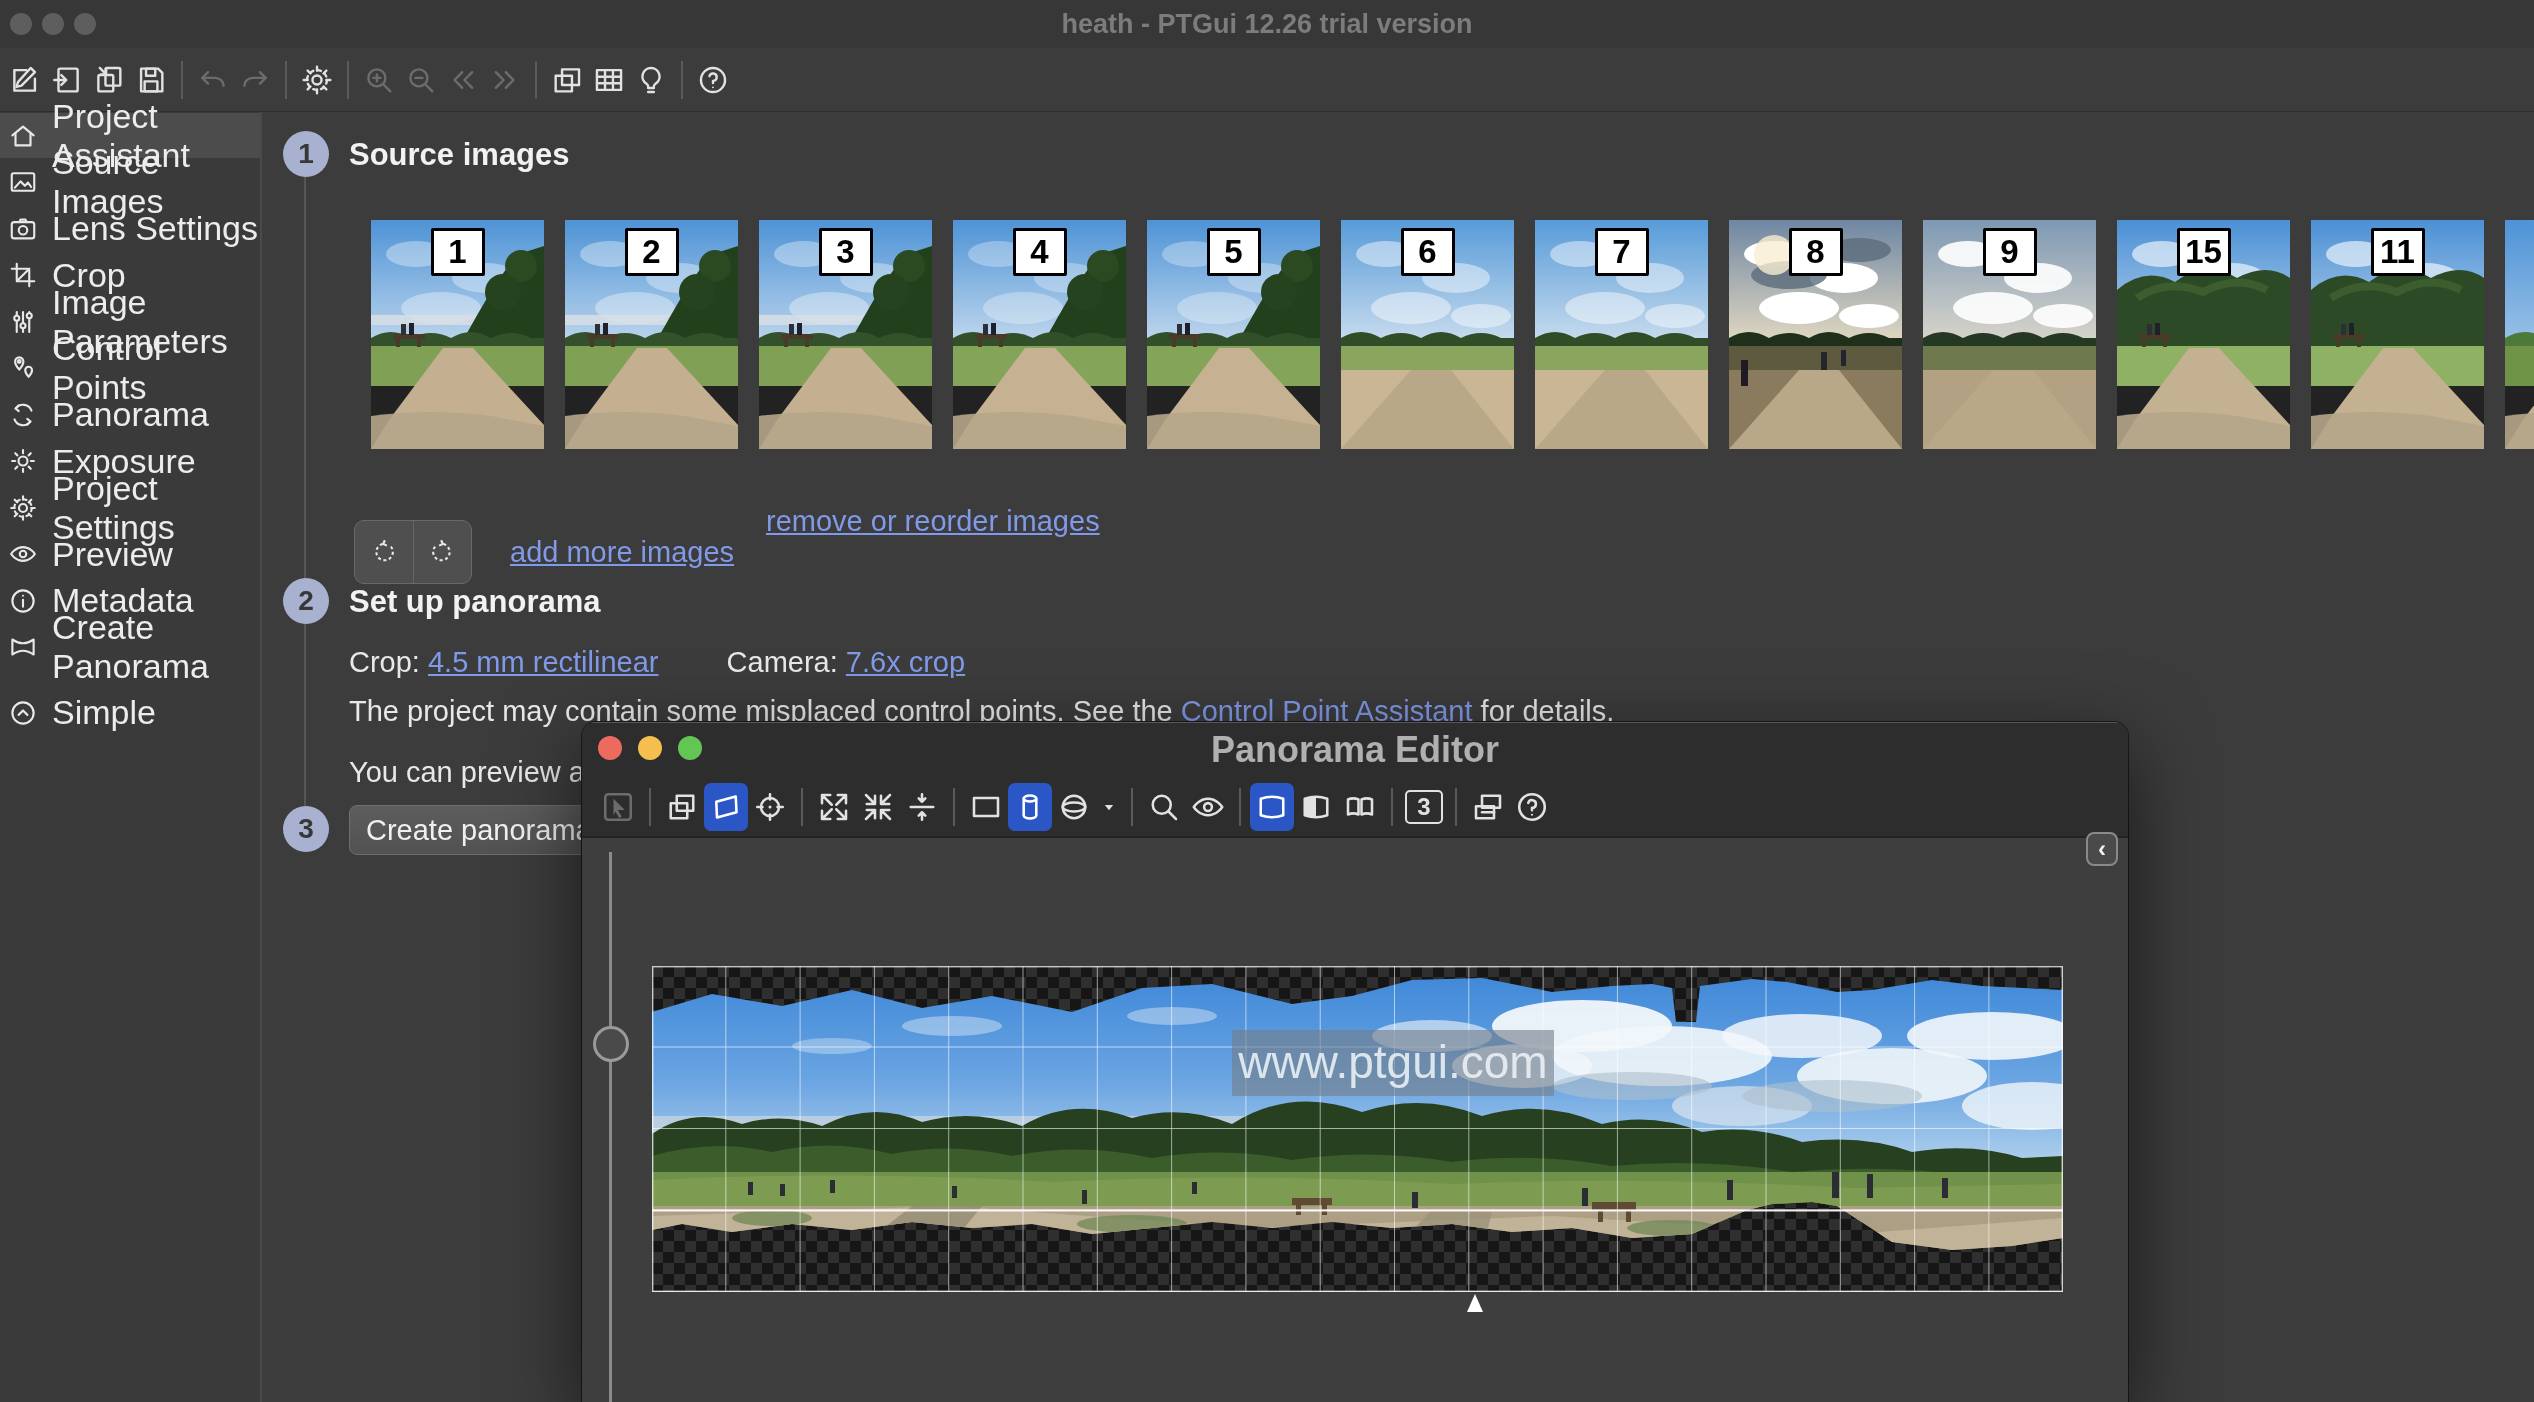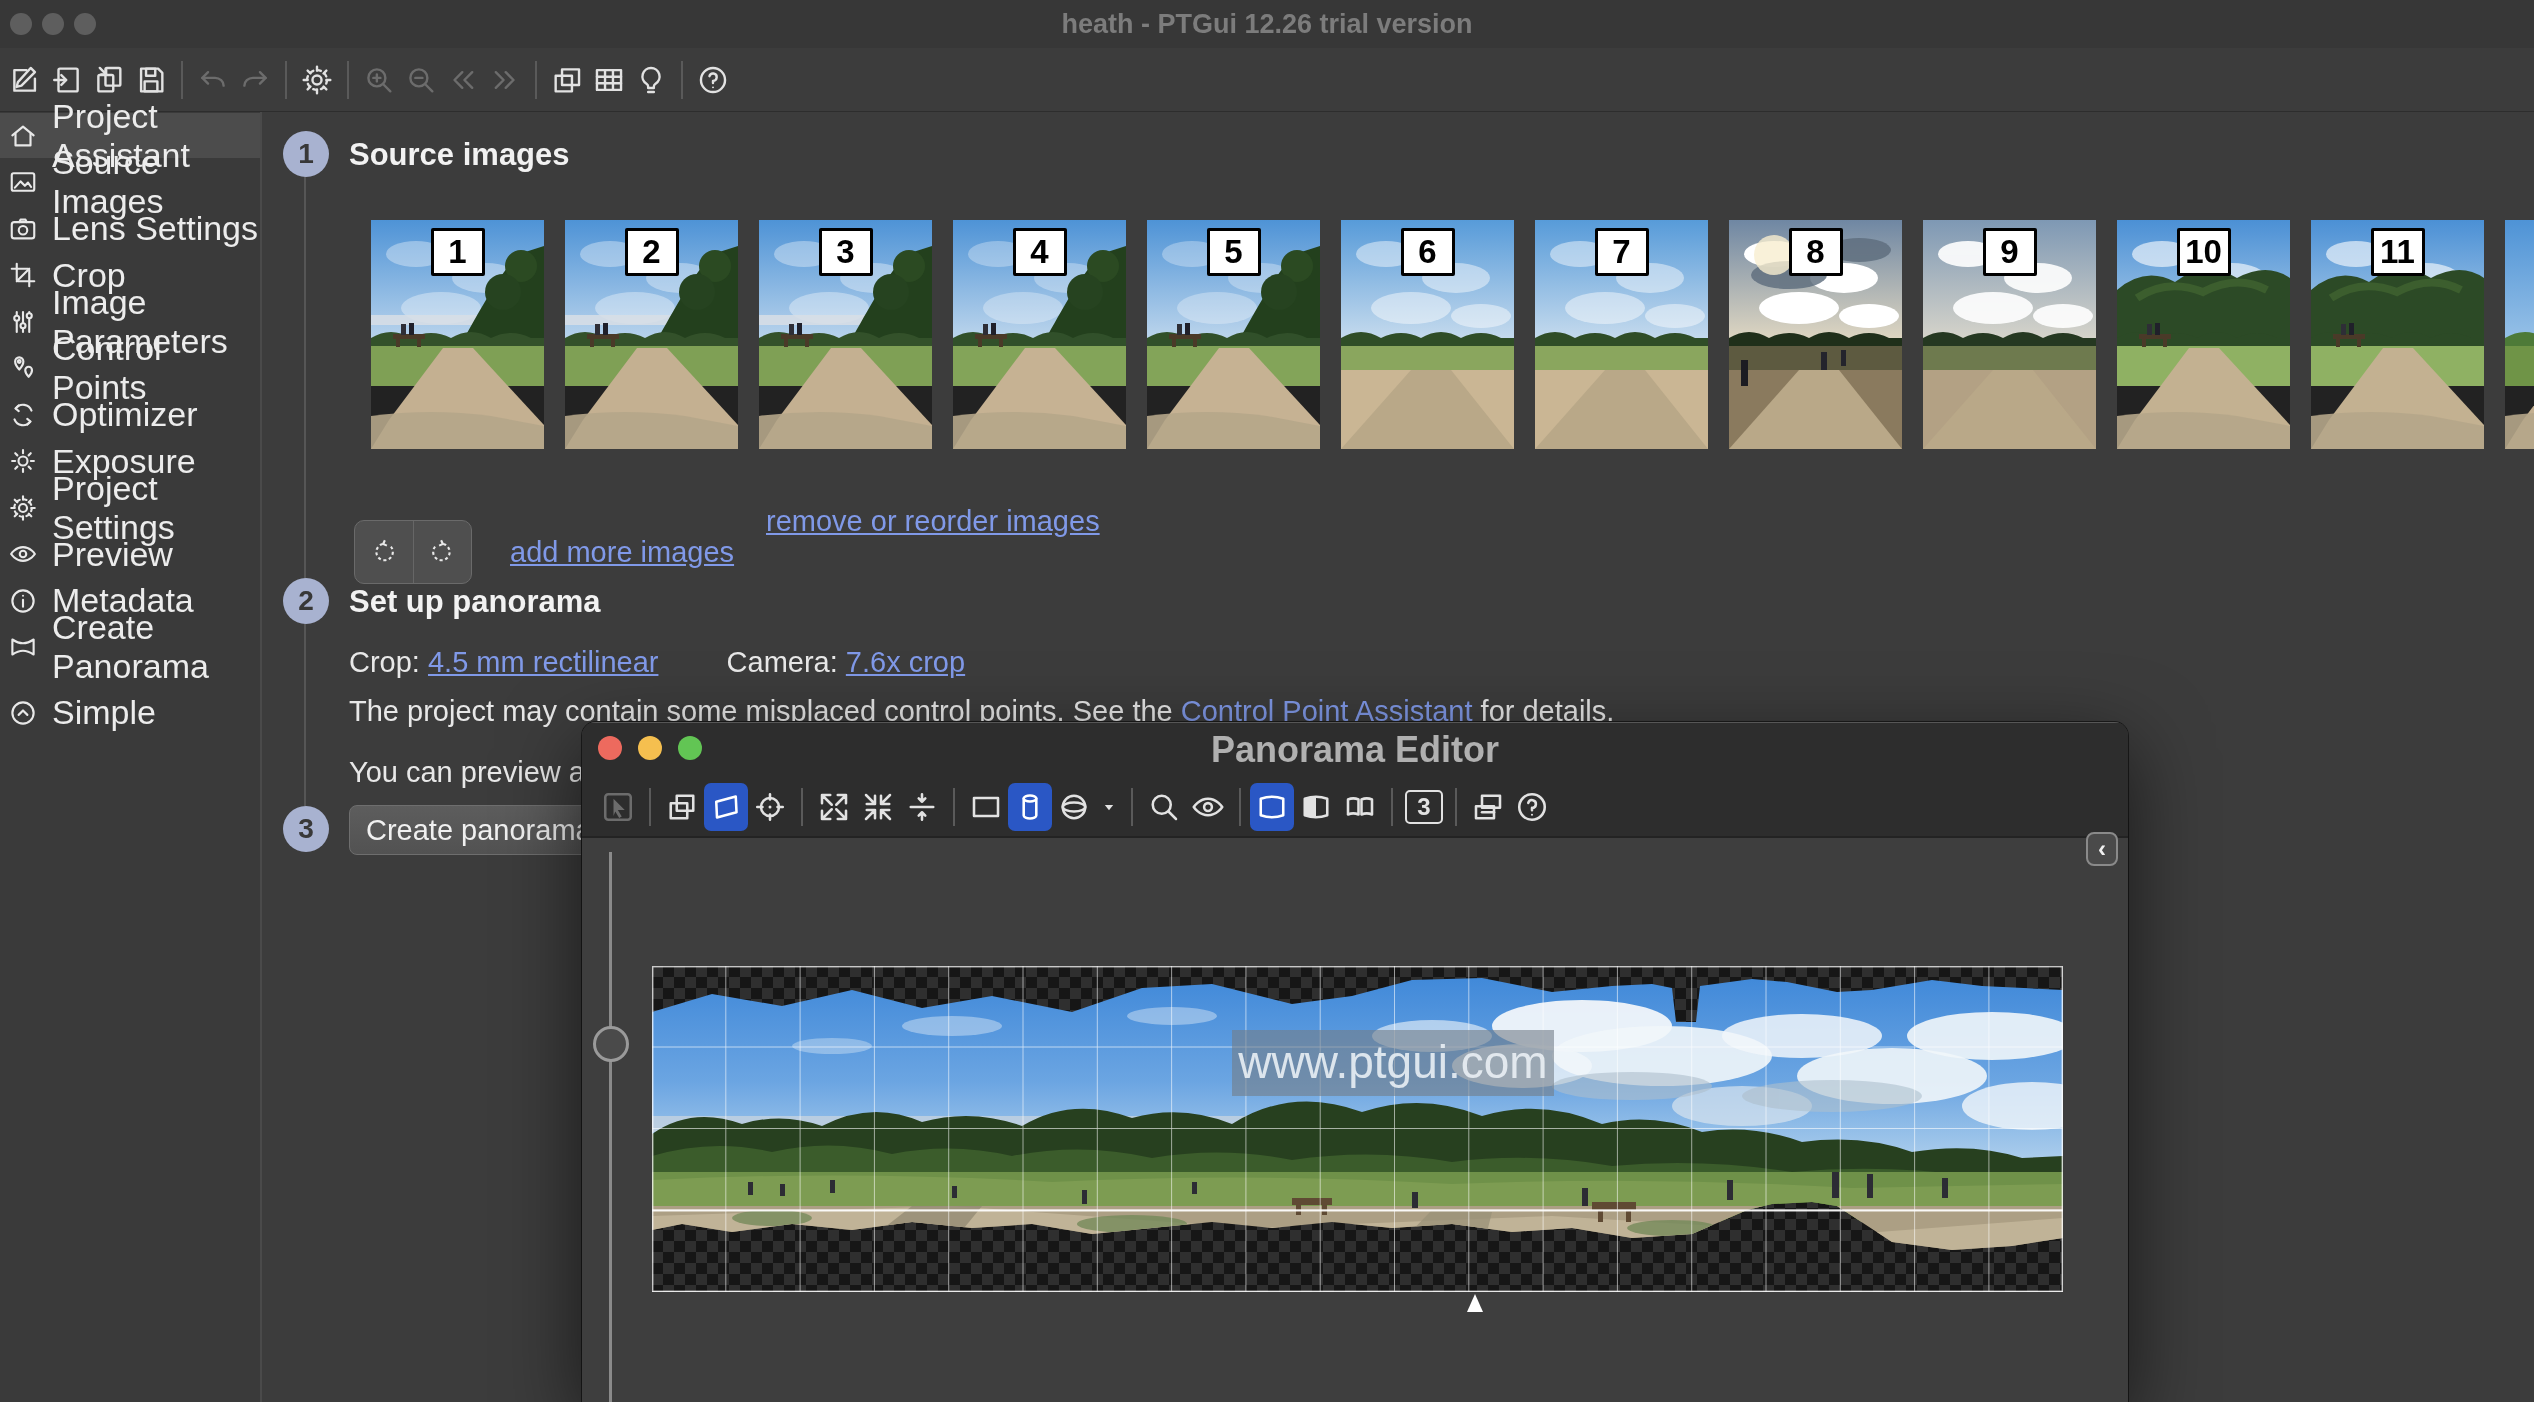--- a/index.html
+++ b/index.html
@@ -299,21 +299,21 @@
         <span class="sicon">
           <span style="display: flex;">
             <svg viewBox="0 0 24 24" fill="none" stroke="currentColor" stroke-width="1.7" stroke-linecap="round" stroke-linejoin="round">
               <path d="M18.8 8.5A7.3 7.3 0 0 0 6.2 6.7"></path>
               <path d="M8.7 4.3L6 6.8l2.6 2.1"></path>
               <path d="M5.2 15.5a7.3 7.3 0 0 0 12.6 1.8"></path>
               <path d="M15.3 19.7l2.7-2.5-2.6-2.1"></path>
             </svg>
           </span>
         </span>
-        <span>Optimizer</span>
+        <span>Panorama</span>
       </div>
       <div class="side-item" style="top: 326.5px;">
         <span class="sicon">
           <span style="display: flex;">
             <svg viewBox="0 0 24 24" fill="none" stroke="currentColor" stroke-width="1.7" stroke-linecap="round" stroke-linejoin="round">
               <circle cx="12" cy="12" r="3.6"></circle>
               <path d="M12 3.3v2.4M12 18.3v2.4M3.3 12h2.4M18.3 12h2.4M5.8 5.8l1.7 1.7M16.5 16.5l1.7 1.7M18.2 5.8l-1.7 1.7M7.5 16.5l-1.7 1.7"></path>
             </svg>
           </span>
         </span>
@@ -652,21 +652,21 @@
           <path d="M0 118 q20 -12 40 0 q20 -10 40 0 q20 -12 40 0 q20 -10 40 0 l13 0 v16 H0 Z" fill="#2c4a26"></path>
           <rect x="0" y="126" width="173" height="40" fill="#8fb163"></rect>
           <path d="M72 128 L102 128 L173 205 L173 229 L0 229 L18 200 Z" fill="#c3b191"></path>
           <path d="M0 196 Q60 188 120 196 L173 206 L173 229 L0 229 Z" fill="#b5a689" opacity="0.9"></path>
           <rect x="22" y="114" width="32" height="5" fill="#4a3a28"></rect>
           <rect x="25" y="119" width="4" height="8" fill="#4a3a28"></rect>
           <rect x="46" y="119" width="4" height="8" fill="#4a3a28"></rect>
           <rect x="30" y="104" width="5" height="11" fill="#2e2e36"></rect>
           <rect x="38" y="103" width="5" height="12" fill="#20202a"></rect>
         </svg>
-        <div class="num-badge">10</div>
+        <div class="num-badge">15</div>
       </div>
       <div class="thumb" style="left: 2311px;">
         <svg viewBox="0 0 173 229">
           <defs>
             <linearGradient id="sk10" x1="0" y1="0" x2="0" y2="1">
               <stop offset="0" stop-color="#4b90d5"></stop>
               <stop offset="1" stop-color="#bcd6ec"></stop>
             </linearGradient>
           </defs>
           <rect width="173" height="130" fill="url(#sk10)"></rect>

